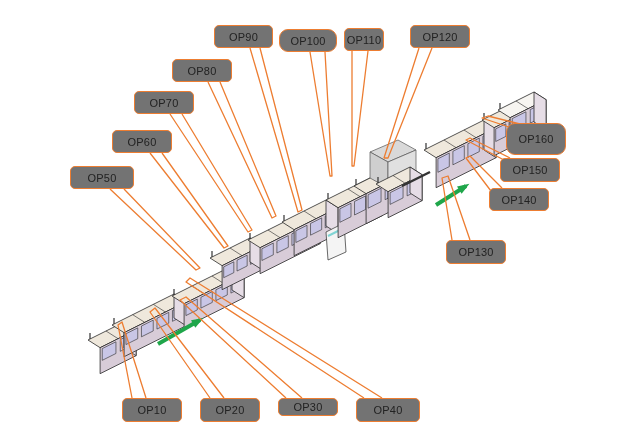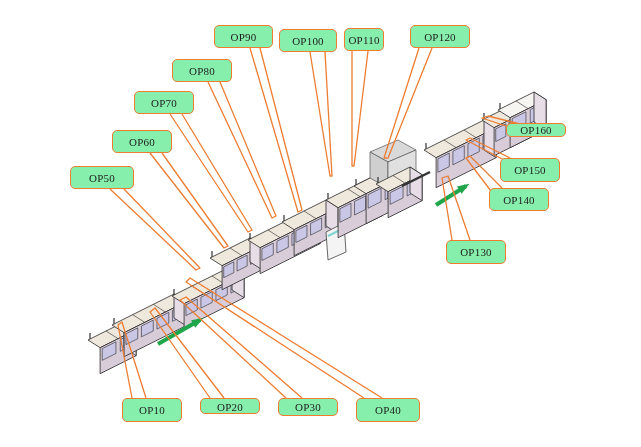--- a/index.html
+++ b/index.html
@@ -1,22 +1,22 @@
 <!DOCTYPE html>
 <html><head>
 <meta charset="utf-8">
 <style>
   html, body { margin: 0; padding: 0; background: #ffffff; }
   body { width: 641px; height: 447px; position: relative; overflow: hidden; font-family: "Liberation Sans", sans-serif; }
   #stage { position: absolute; left: 0; top: 0; width: 641px; height: 447px; }
   .callout-box {
     position: absolute; box-sizing: border-box;
-    border: 1.6px solid #ED7D31; border-radius: 5px; background: #86efac;
+    border: 1.6px solid #ED7D31; border-radius: 5px; background: #737373;
     display: flex; align-items: center; justify-content: center;
-    font-size: 11px; color: #222; letter-spacing: 0.2px; font-family: Liberation Serif, serif;
+    font-size: 11px; color: #222; letter-spacing: 0.2px;
   }
 </style>
 </head>
 <body>
 
 <div id="stage">
   <svg id="machines" width="641" height="447" style="position:absolute;left:0;top:0;">
       <polygon points="88,340 124,322 136.1,329.7 100.1,347.7" fill="#EFE8DC" stroke="#2a2a2a" stroke-width="0.8"></polygon>
       <polygon points="100.1,347.7 136.1,329.7 136.1,355.7 100.1,373.7" fill="#D8CCD8" stroke="#2a2a2a" stroke-width="0.8"></polygon>
       <polygon points="102.25999999999999,348.62 115.94,341.78 115.94,353.47999999999996 102.25999999999999,360.32" fill="#C9C6E6" stroke="#2a2a2a" stroke-width="0.6"></polygon>
@@ -143,21 +143,21 @@
       <polyline points="419,48 384,158 388,158 432,48" fill="none" stroke="#ED7D31" stroke-width="1.3" stroke-linejoin="round"></polyline>
       <polyline points="452,240 442,178 448,176 470,240" fill="none" stroke="#ED7D31" stroke-width="1.3" stroke-linejoin="round"></polyline>
       <polyline points="494,195 466,158 470,156 502,188" fill="none" stroke="#ED7D31" stroke-width="1.3" stroke-linejoin="round"></polyline>
       <polyline points="504,160 466,140 470,138 510,158" fill="none" stroke="#ED7D31" stroke-width="1.3" stroke-linejoin="round"></polyline>
       <polyline points="512,128 482,118 488,116 520,124" fill="none" stroke="#ED7D31" stroke-width="1.3" stroke-linejoin="round"></polyline>
     </svg>
 
   <div class="callout-box" style="left:122px;top:398px;width:60px;height:24px;">
       <span>OP10</span>
     </div>
-  <div class="callout-box" style="left:200px;top:398px;width:60px;height:16px;align-items:flex-end;">
+  <div class="callout-box" style="left:200px;top:398px;width:60px;height:24px;">
       <span>OP20</span>
     </div>
   <div class="callout-box" style="left:278px;top:398px;width:60px;height:18px;">
       <span>OP30</span>
     </div>
   <div class="callout-box" style="left:356px;top:398px;width:64px;height:24px;">
       <span>OP40</span>
     </div>
   <div class="callout-box" style="left:70px;top:166px;width:64px;height:23px;">
       <span>OP50</span>
@@ -167,34 +167,34 @@
     </div>
   <div class="callout-box" style="left:134px;top:91px;width:60px;height:23px;">
       <span>OP70</span>
     </div>
   <div class="callout-box" style="left:172px;top:59px;width:60px;height:23px;">
       <span>OP80</span>
     </div>
   <div class="callout-box" style="left:214px;top:25px;width:59px;height:23px;">
       <span>OP90</span>
     </div>
-  <div class="callout-box" style="left:279px;top:29px;width:58px;height:23px;">
+  <div class="callout-box" style="left:279px;top:29px;width:58px;height:23px;border-radius:9px;">
       <span>OP100</span>
     </div>
   <div class="callout-box" style="left:344px;top:28px;width:40px;height:23px;text-align:right;">
       <span>OP110</span>
     </div>
   <div class="callout-box" style="left:410px;top:25px;width:60px;height:23px;text-align:right;">
       <span>OP120</span>
     </div>
   <div class="callout-box" style="left:446px;top:240px;width:60px;height:24px;">
       <span>OP130</span>
     </div>
   <div class="callout-box" style="left:489px;top:188px;width:60px;height:23px;">
       <span>OP140</span>
     </div>
   <div class="callout-box" style="left:500px;top:158px;width:60px;height:24px;">
       <span>OP150</span>
     </div>
-  <div class="callout-box" style="left:506px;top:123px;width:60px;height:14px;">
+  <div class="callout-box" style="left:506px;top:123px;width:60px;height:32px;border-radius:9px;">
       <span>OP160</span>
     </div>
 </div>
 
 </body></html>

